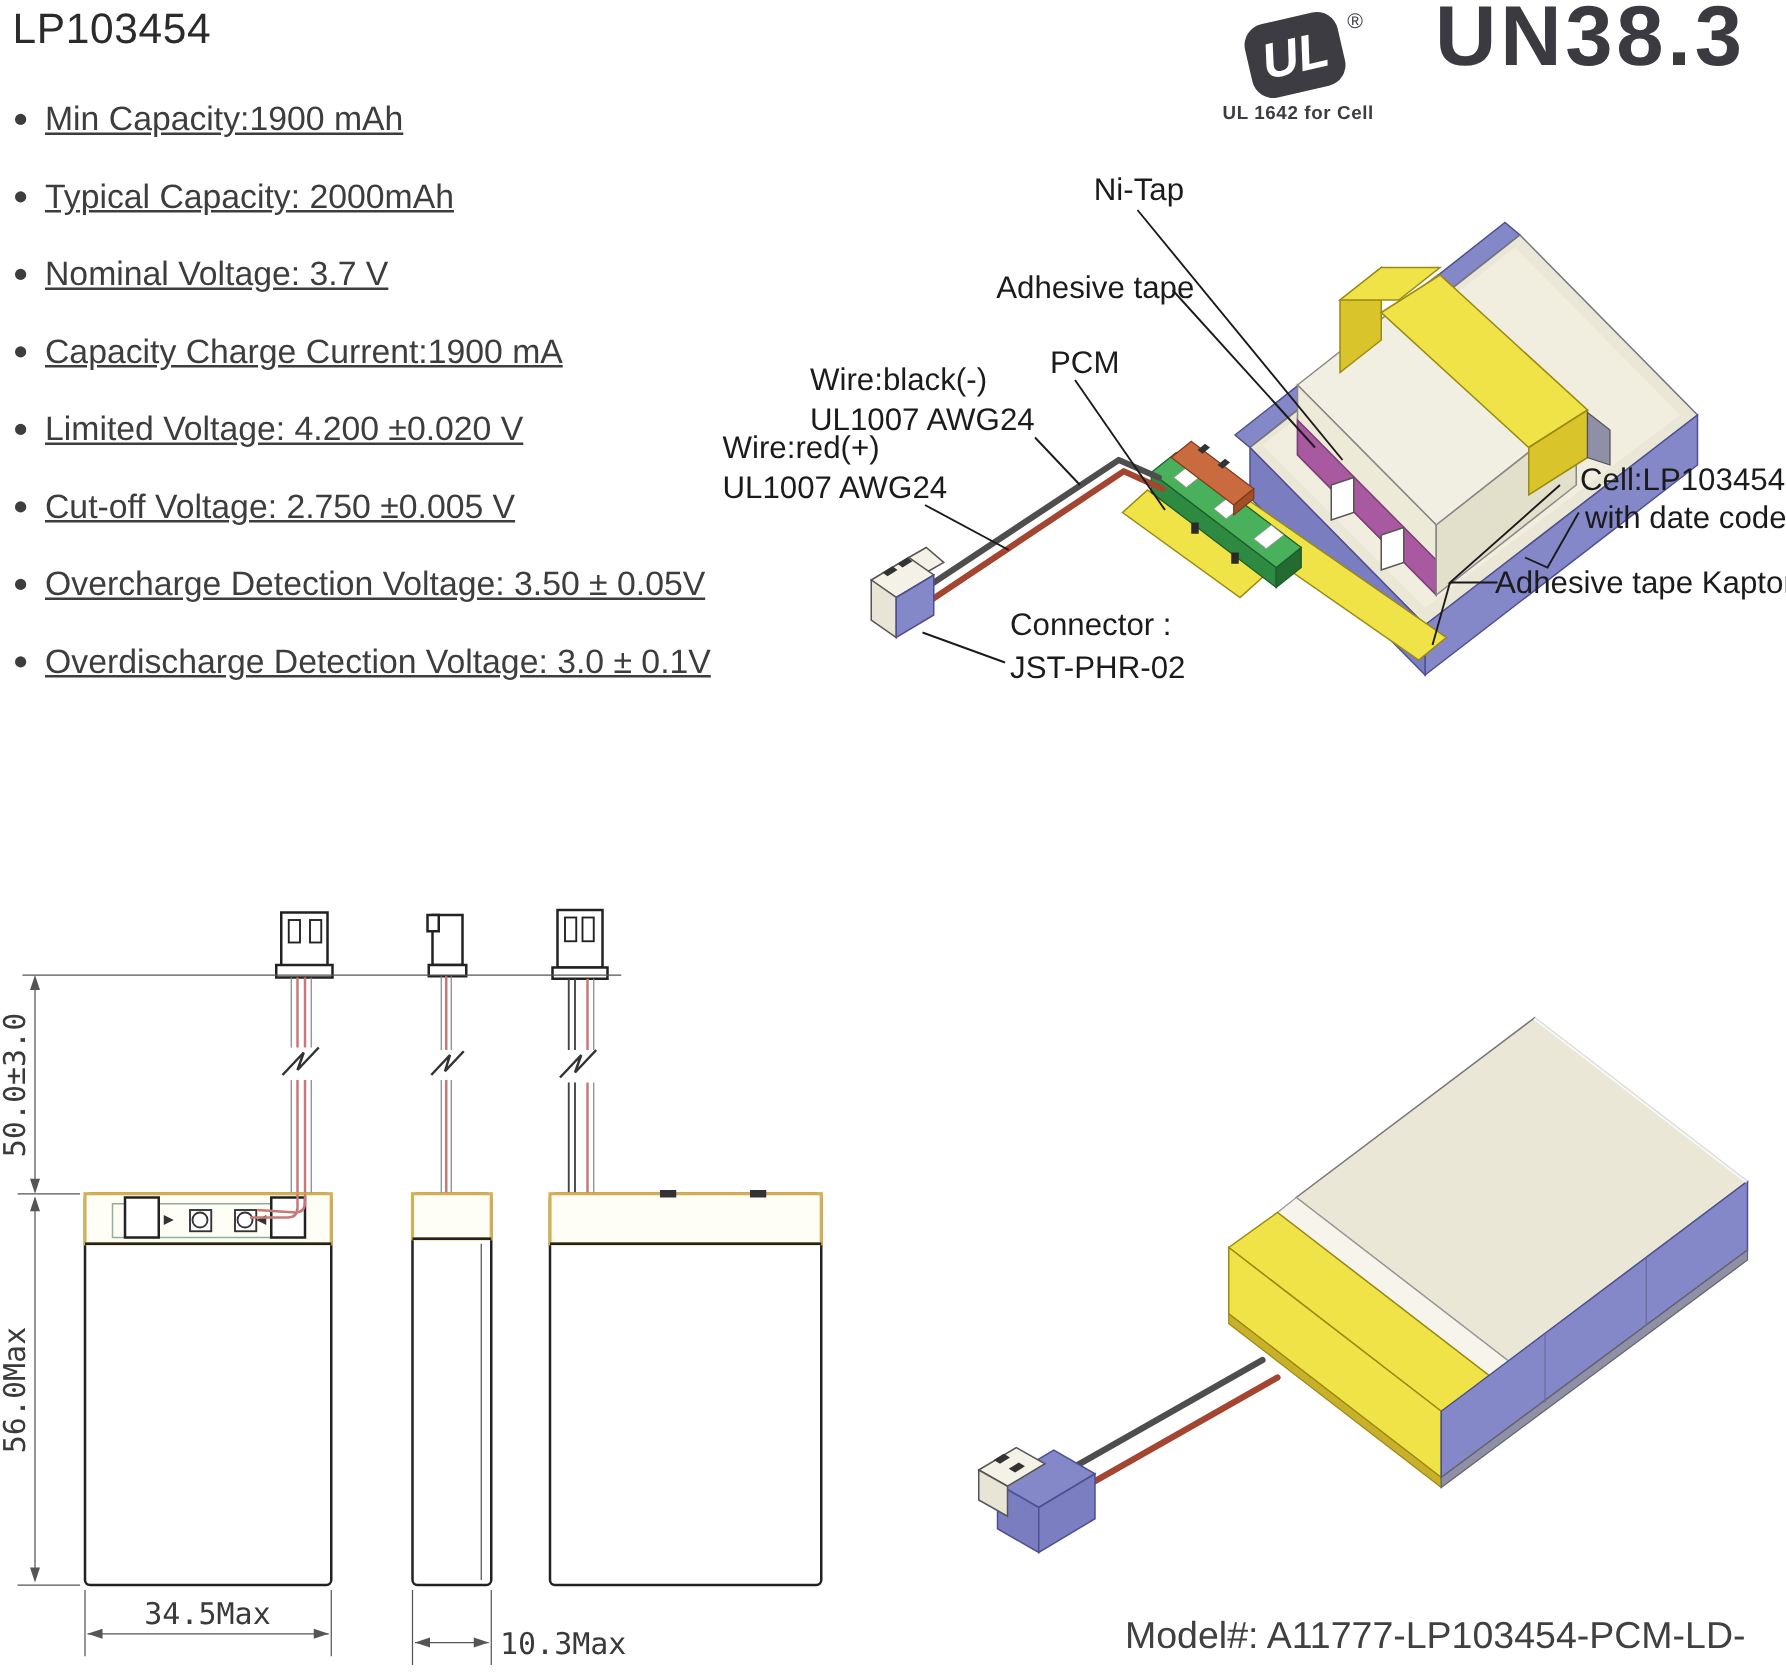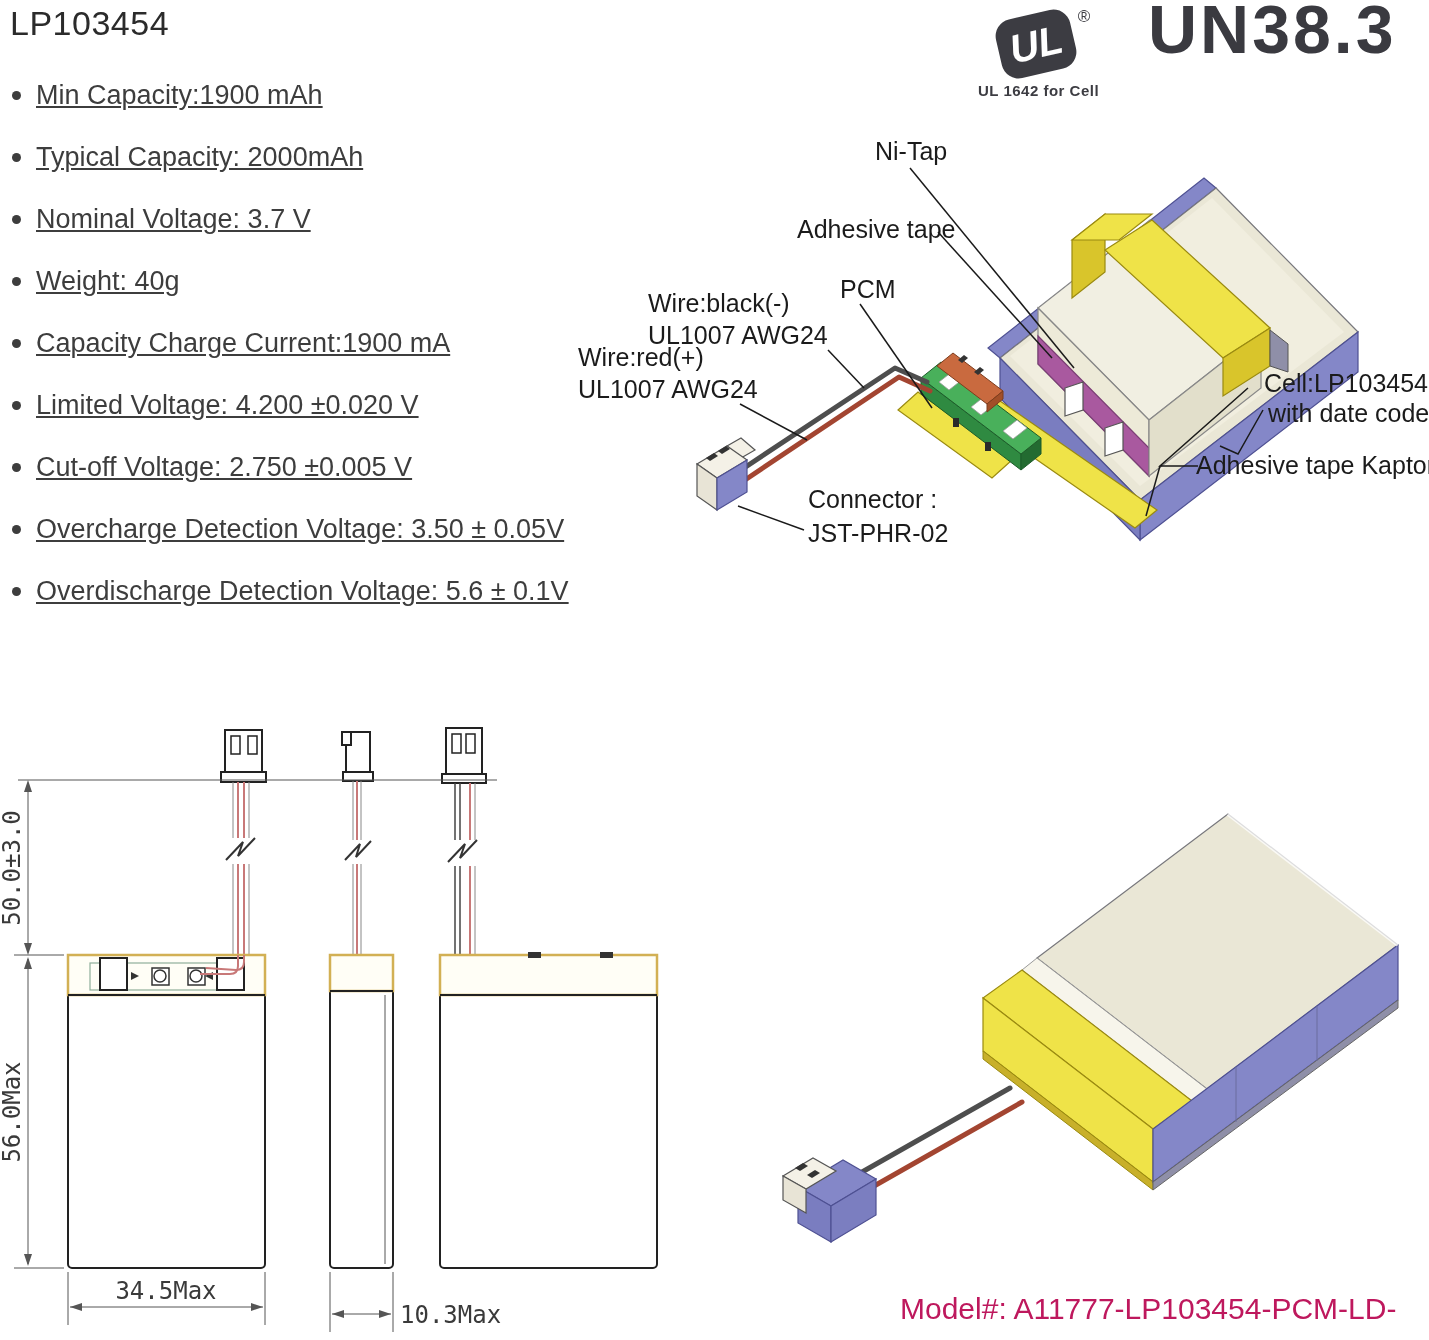--- a/index.html
+++ b/index.html
@@ -5,21 +5,21 @@
   html,body{margin:0;padding:0;background:#fff;}
   .page{position:relative;width:1429px;height:1340px;background:#ffffff;overflow:hidden;
         font-family:"Liberation Sans",sans-serif;color:#3d3d3d;}
   .abs{position:absolute;}
   .page-title{left:10px;top:4px;font-size:34px;font-weight:normal;color:#2b2b2b;letter-spacing:.5px;}
   ul.specs{left:10px;top:80px;width:640px;list-style:none;margin:0;padding:0;}
   ul.specs li{position:relative;padding-left:26px;font-size:27px;line-height:31px;margin-bottom:31px;color:#3d3d3d;text-decoration:underline;}
   ul.specs li::before{content:"";position:absolute;left:2px;top:11px;width:9px;height:9px;border-radius:50%;background:#3d3d3d;}
   .ul-caption{left:978px;top:82px;font-size:15px;font-weight:bold;color:#3c3c42;letter-spacing:.5px;}
   .un-standard{left:1148px;top:-10px;font-size:68px;font-weight:bold;color:#3a3a40;letter-spacing:3px;}
-  .model-line{left:900px;top:1292px;width:529px;font-size:30px;color:#be185d;white-space:nowrap;overflow:hidden;}
+  .model-line{left:900px;top:1292px;width:529px;font-size:30px;color:#404040;white-space:nowrap;overflow:hidden;}
   svg text.dlab{font-size:25px;fill:#1b1b1b;font-family:"Liberation Sans",sans-serif;}
   svg text.dim{font-size:24px;fill:#3a3a3a;font-family:"DejaVu Sans Mono",monospace;}
   svg .ln{stroke:#1a1a1a;stroke-width:1.5;fill:none;}
   svg .thin{stroke:#555;stroke-width:1;fill:none;}
   svg .outl{stroke:#222;stroke-width:2;fill:#fff;}
   
   .c-top{fill:#EAE7D6;stroke:#77777c;stroke-width:1.2;}
   .c-top2{fill:#F1EEDF;stroke:none;}
   .c-blue{fill:#8487C8;stroke:#4E5092;stroke-width:1.2;}
   .c-blue2{fill:#7A7DC0;stroke:#4E5092;stroke-width:1.2;}
@@ -45,26 +45,25 @@
 <body>
 
 <div class="page">
 
   <div class="abs page-title">LP103454</div>
 
   <ul class="abs specs">
     <li>Min Capacity:1900 mAh</li>
     <li>Typical Capacity: 2000mAh</li>
     <li>Nominal Voltage: 3.7 V</li>
-    <li>Weight: 40g</li>
     <li>Capacity Charge Current:1900 mA</li>
     <li>Limited Voltage: 4.200 ±0.020 V</li>
     <li>Cut-off Voltage: 2.750 ±0.005 V</li>
     <li>Overcharge Detection Voltage: 3.50 ± 0.05V</li>
-    <li>Overdischarge Detection Voltage: 5.6 ± 0.1V</li>
+    <li>Overdischarge Detection Voltage: 3.0 ± 0.1V</li>
   </ul>
 
   <svg class="abs" style="left:978px;top:4px;" width="120" height="82" viewBox="0 0 120 82">
     <g transform="rotate(-13 58 40)">
       <rect x="20" y="10" width="76" height="60" rx="17" fill="#3C3C42"></rect>
       <text x="58" y="54" text-anchor="middle" font-size="40" font-weight="bold" font-style="italic" fill="#ffffff" font-family="Liberation Sans, sans-serif">UL</text>
     </g>
     <text x="106" y="18" text-anchor="middle" font-size="17" fill="#3C3C42">®</text>
   </svg>
   <div class="abs ul-caption">UL 1642 for Cell</div>

